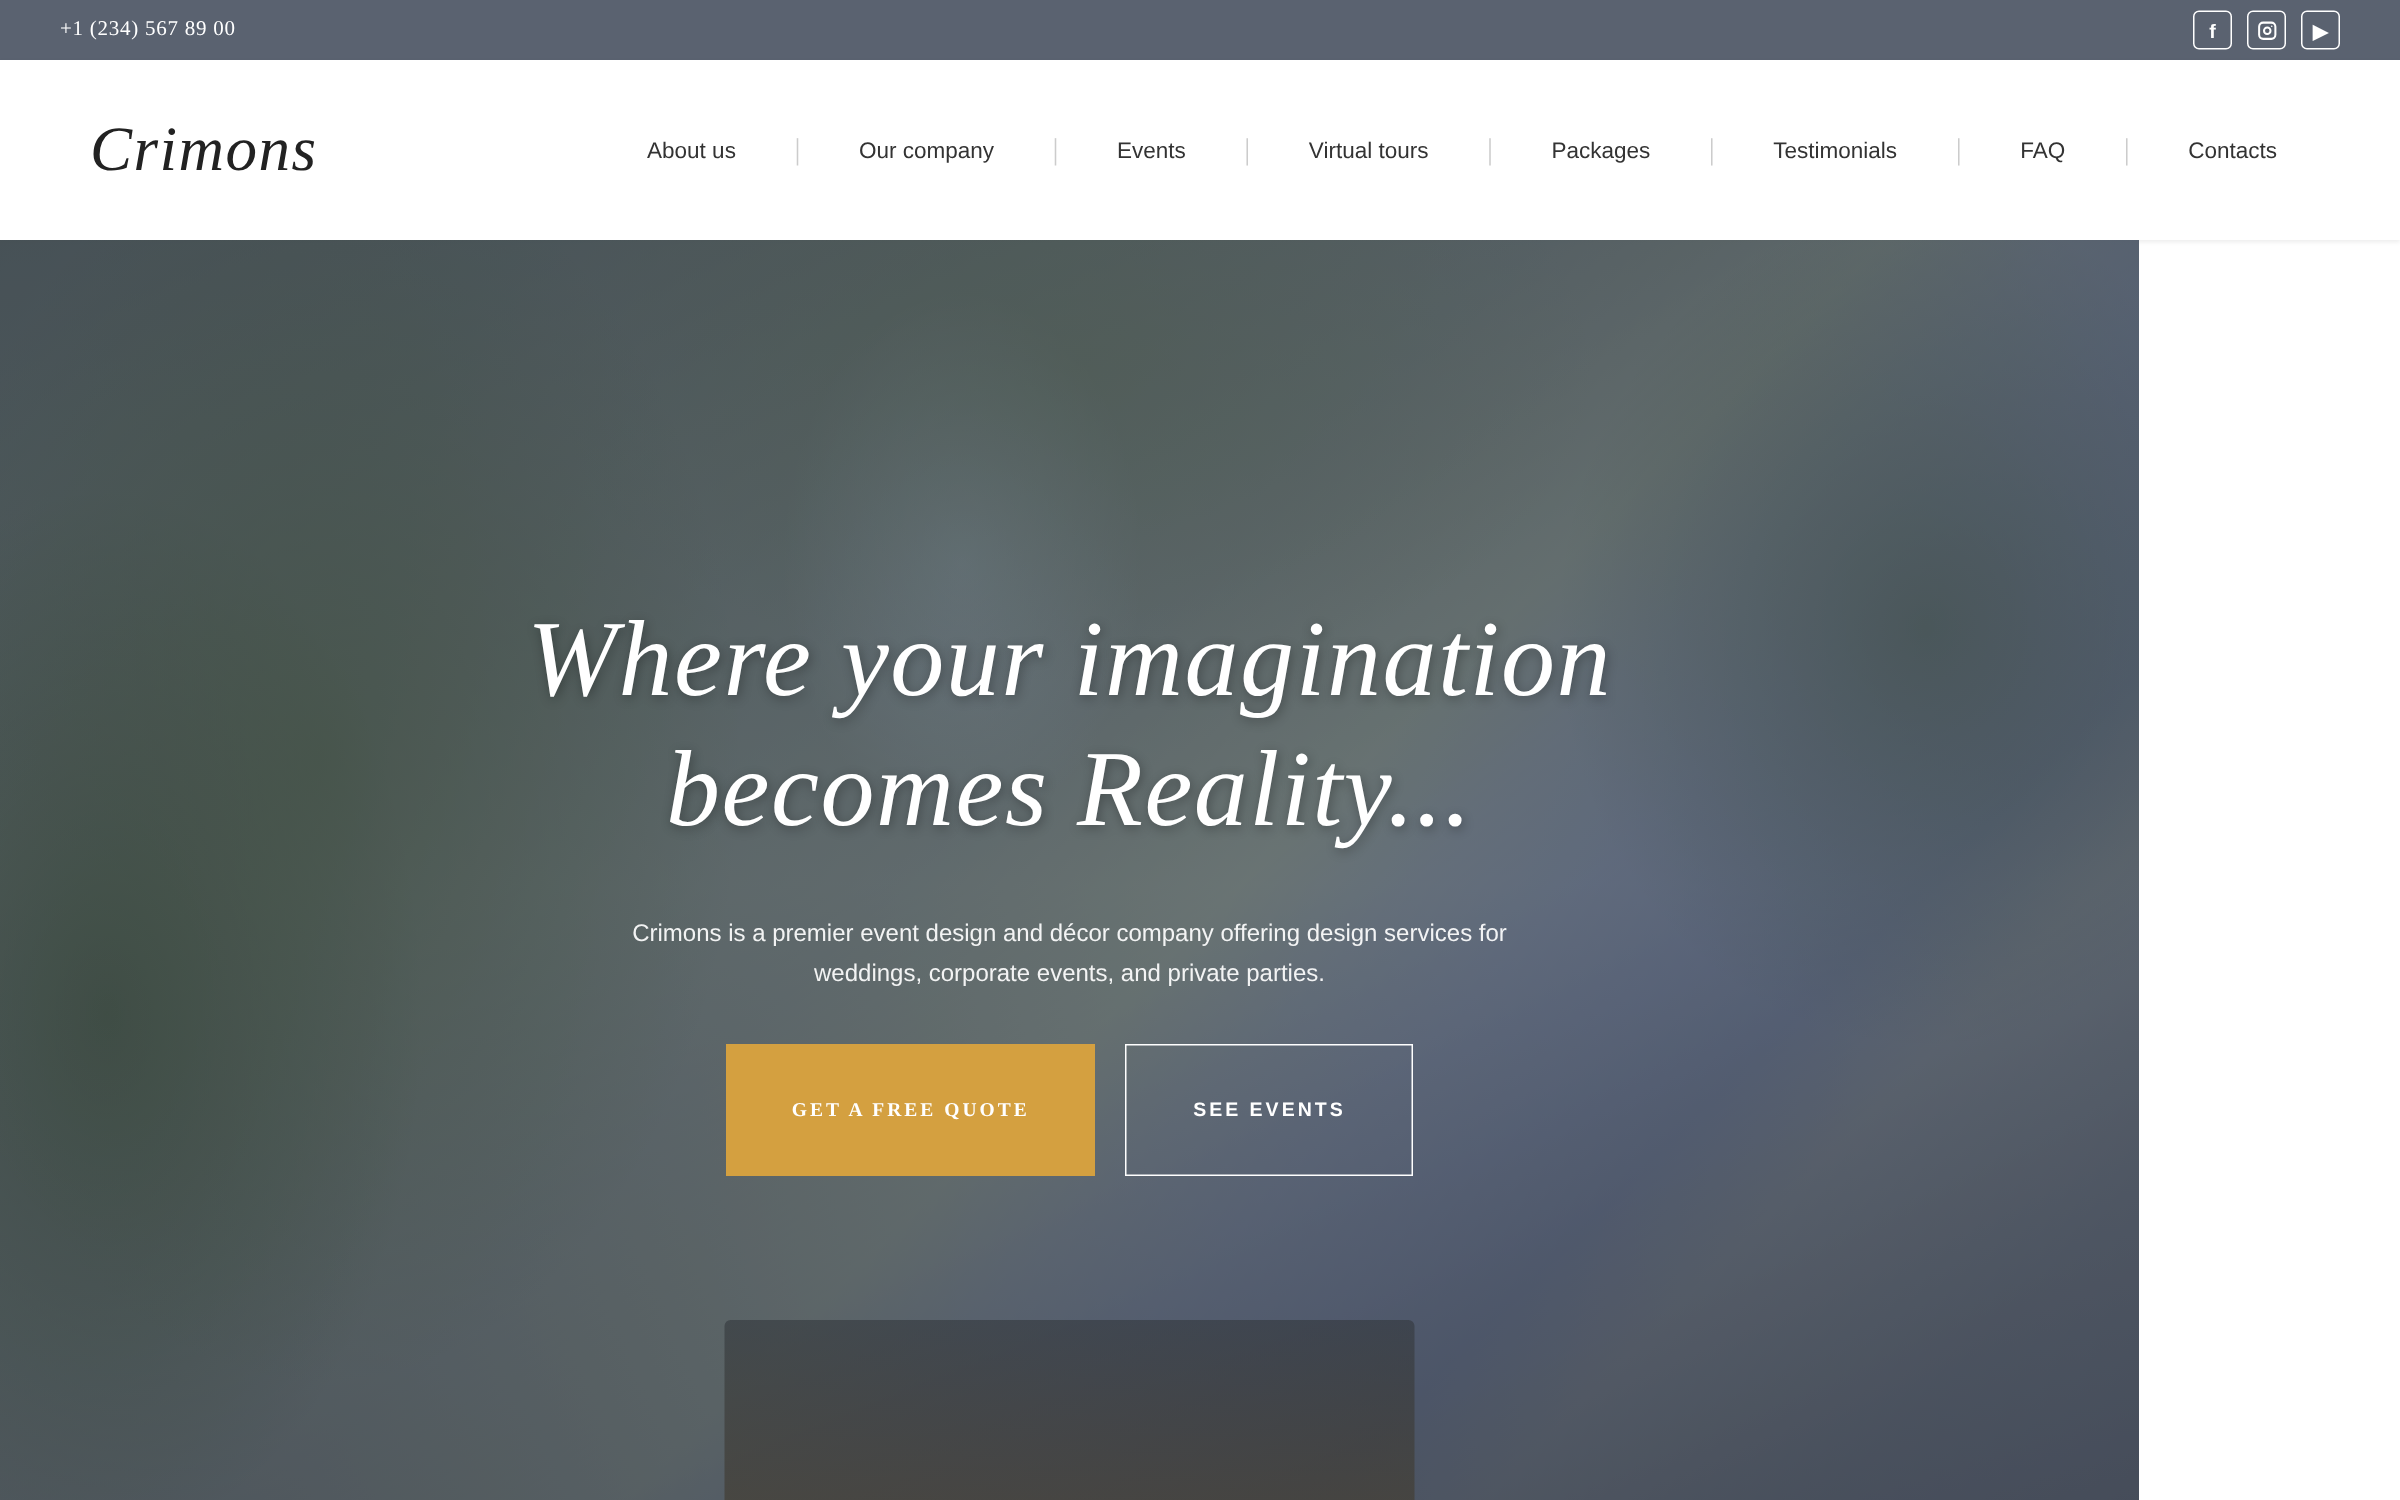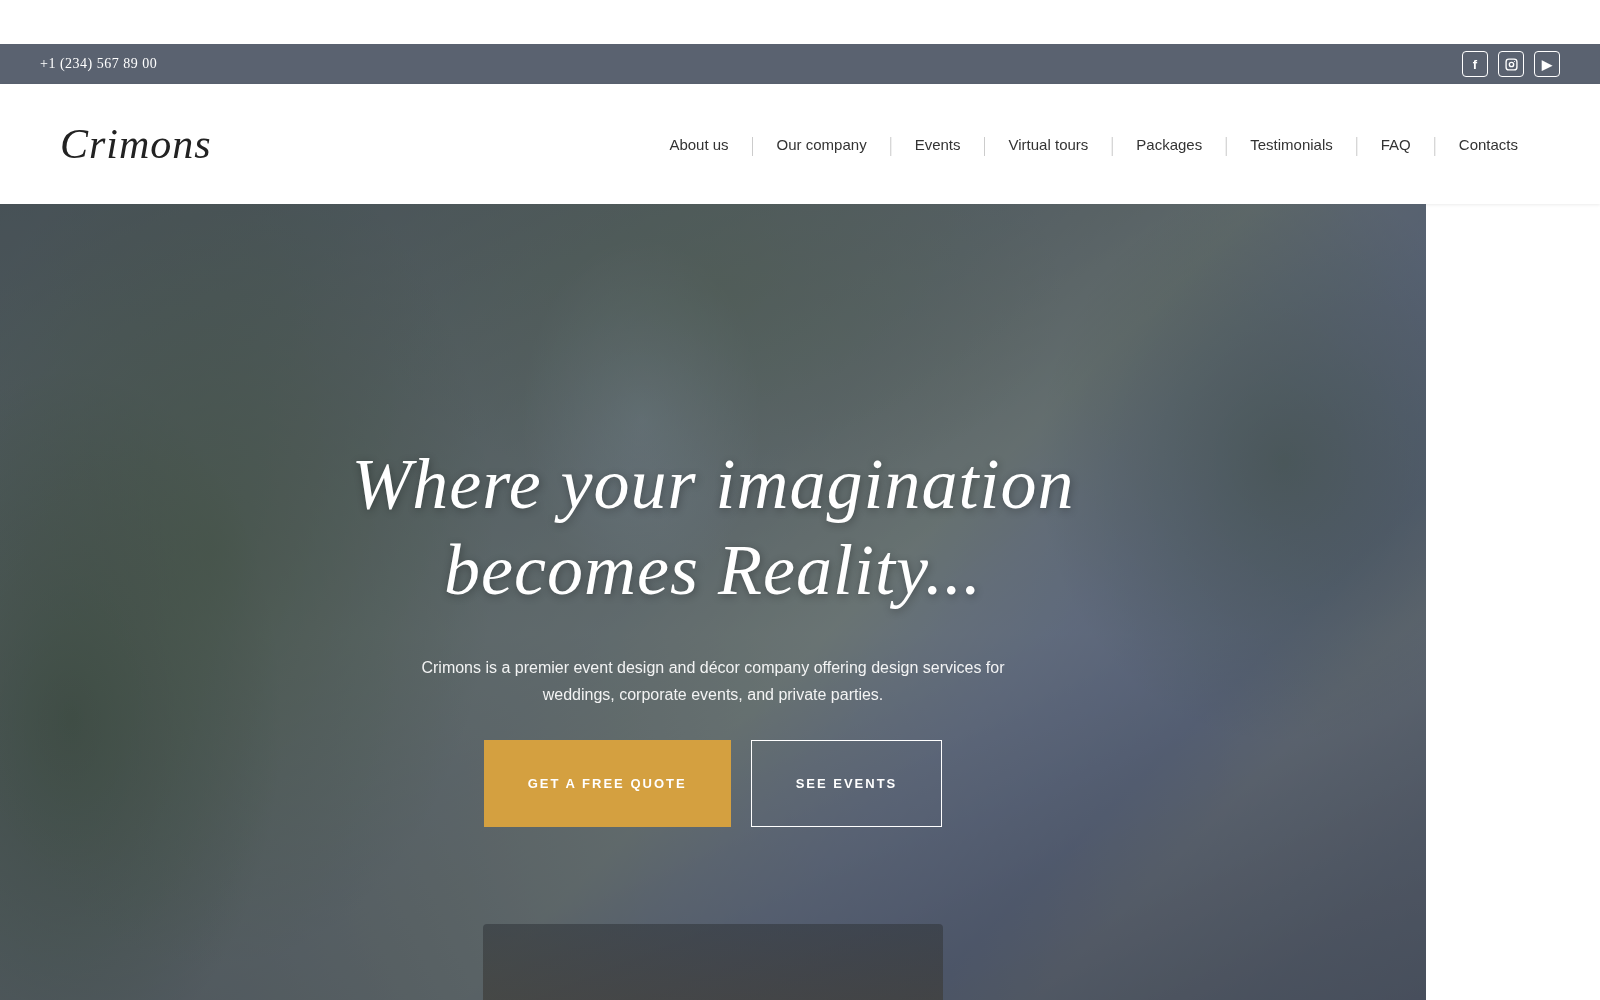--- a/index.html
+++ b/index.html
@@ -13,21 +13,20 @@
 
     
     .top-bar {
       background: #5a6270;
       color: #fff;
       height: 40px;
       display: flex;
       align-items: center;
       justify-content: space-between;
       padding: 0 40px;
-      margin-top: 44px;
     }
     .top-bar-phone {
       font-size: 14px;
       letter-spacing: 0.5px;
     }
     .social-icons {
       display: flex;
       gap: 10px;
     }
     .social-icon {
@@ -59,21 +58,21 @@
       font-family: 'Palatino Linotype', 'Book Antiqua', Palatino, cursive;
       font-size: 42px;
       color: #222;
       font-style: italic;
       font-weight: 400;
       letter-spacing: 1px;
     }
     .nav-links {
       display: flex;
       align-items: center;
-      gap: 0;
+      gap: 17px;
       list-style: none;
     }
     .nav-links li {
       display: flex;
       align-items: center;
     }
     .nav-links li a {
       color: #333;
       text-decoration: none;
       font-size: 15px;
@@ -170,21 +169,21 @@
       display: flex;
       gap: 20px;
       justify-content: center;
     }
     .btn-primary {
       background: #d4a040;
       color: #fff;
       border: none;
       padding: 36px 44px;
       font-size: 13px;
-      font-family: Liberation Sans, sans-serif;
+      font-family: Liberation Serif, serif;
       font-weight: 700;
       letter-spacing: 2px;
       cursor: pointer;
       text-transform: uppercase;
     }
     .btn-secondary {
       background: transparent;
       color: #fff;
       border: 1.5px solid #fff;
       padding: 30px 44px;

